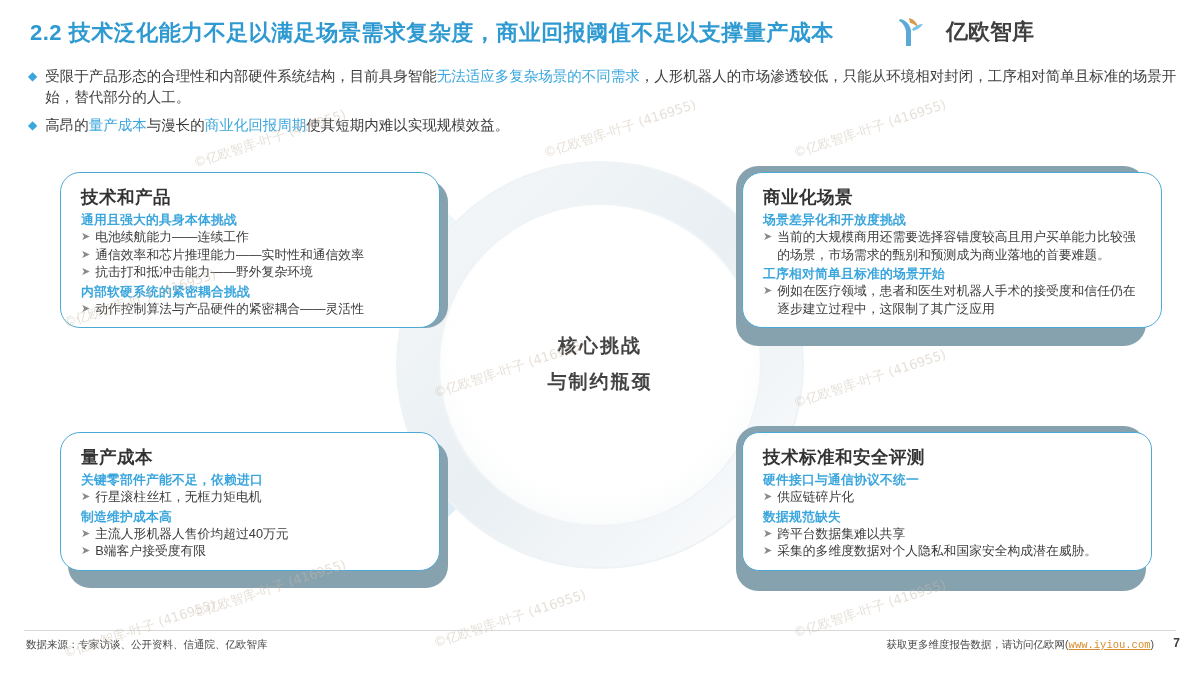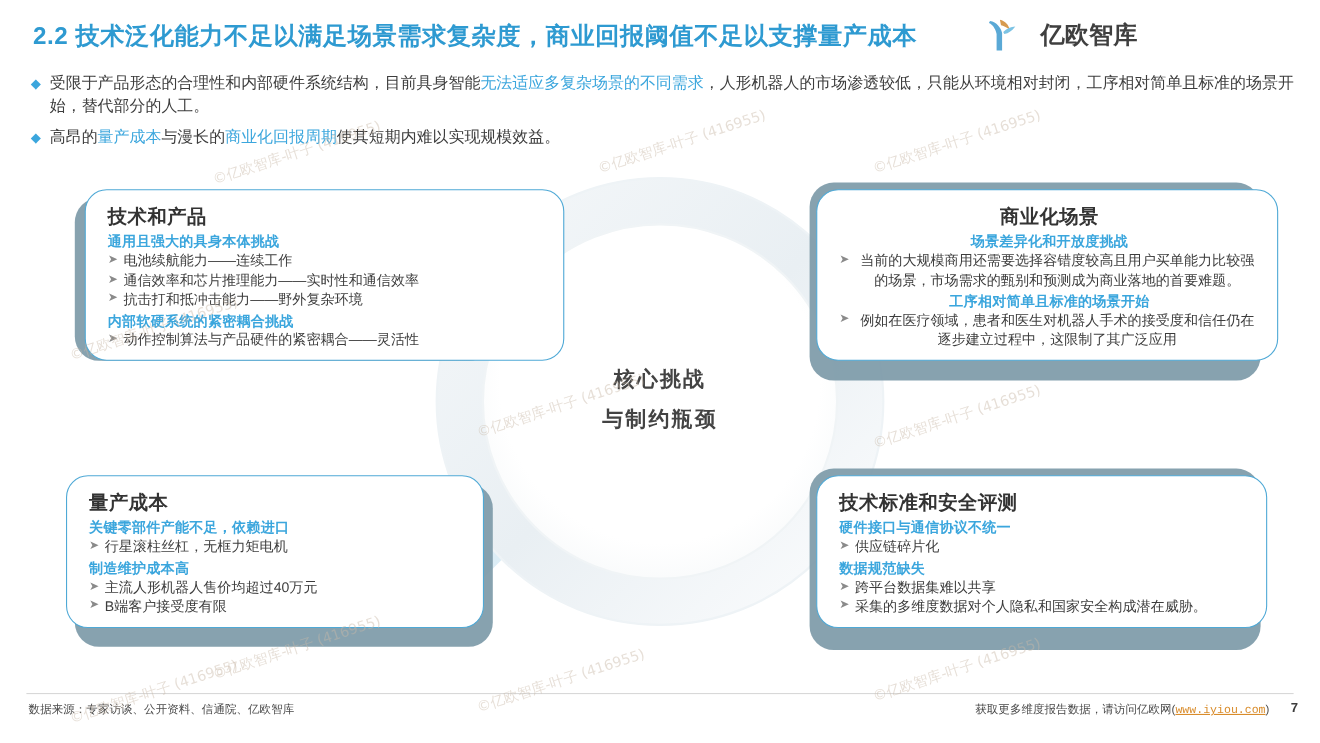--- a/index.html
+++ b/index.html
@@ -76,24 +76,24 @@
     display: flex; align-items: flex-start;
     font-size: 12.8px; line-height: 17.5px; color: #3d3d3d;
   }
   .li-mark {
     color: #8a8a8a; font-size: 11px; line-height: 17.5px;
     margin-right: 5px; flex: 0 0 auto;
   }
   .li-text { flex: 1 1 auto; }
 
   
-  #card-tech   { left: 60px;  top: 22px;  width: 436px; margin-left: 17px; }
-  #card-biz    { left: 742px; top: 22px;  width: 420px; text-align: center; }
+  #card-tech   { left: 60px;  top: 22px;  width: 380px; }
+  #card-biz    { left: 742px; top: 22px;  width: 420px; }
   #card-cost   { left: 60px;  top: 282px; width: 380px; }
-  #card-std    { left: 742px; top: 282px; width: 410px; }
+  #card-std    { left: 742px; top: 282px; width: 410px; border-radius: 17px; }
 
   #shadow-tech { left: 68px;  top: 30px;  width: 380px; height: 148px; }
   #shadow-biz  { left: 736px; top: 16px;  width: 410px; height: 180px; }
   #shadow-cost { left: 68px;  top: 290px; width: 380px; height: 148px; }
   #shadow-std  { left: 736px; top: 276px; width: 410px; height: 165px; }
 
   
   .center-text {
     position: absolute; left: 478px; top: 178px; width: 244px;
     text-align: center; z-index: 6;

